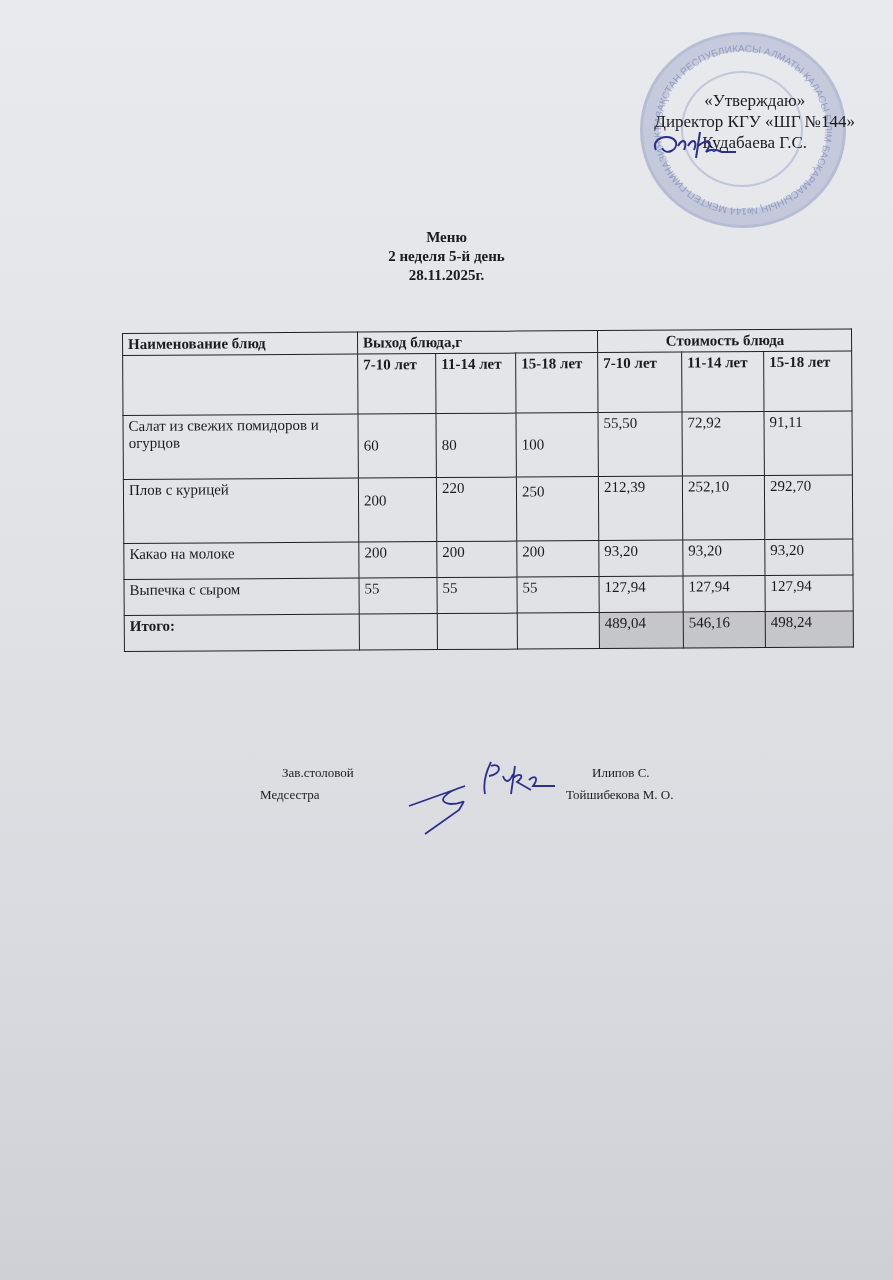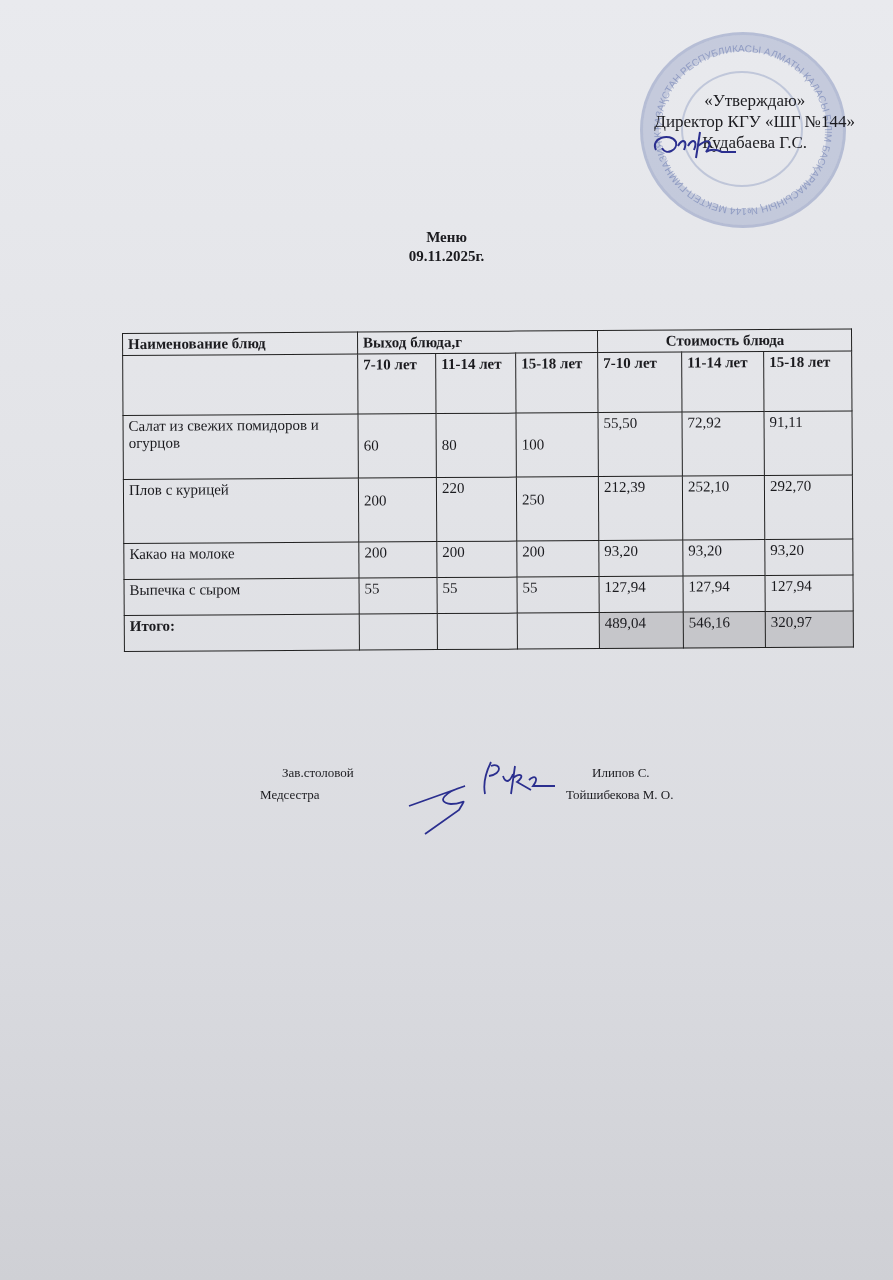--- a/index.html
+++ b/index.html
@@ -56,21 +56,22 @@
   <div>Директор КГУ «ШГ №144»</div>
   <div>Кудабаева Г.С.</div>
 </div>
 
 <svg class="sig1" width="90" height="36" viewBox="0 0 90 36">
   <path d="M8,22 C2,10 22,4 28,14 C30,22 18,28 14,20 M30,18 C34,10 40,12 36,22 M40,18 C44,10 50,12 46,22 M52,4 L48,30 M50,18 C60,10 66,12 58,24 C64,20 70,22 74,24 L88,24" fill="none" stroke="#2b2f8f" stroke-width="2"></path>
 </svg>
 
 <div class="title">
   <div>Меню</div>
-  <div>09.11.2025г.</div>
+  <div>2 неделя 5-й день</div>
+  <div>28.11.2025г.</div>
 </div>
 
 <table class="menu">
   <tbody>
       <tr style="height:22px">
     <td class="hdr" style="width:225px">Наименование блюд</td>
     <td class="hdr" colspan="3">Выход блюда,г</td>
     <td class="hdr" colspan="3" style="text-align:center">Стоимость блюда</td>
   </tr>
   <tr style="height:60px">
@@ -88,21 +89,21 @@
     <td class="mid">80</td>
     <td class="mid">100</td>
     <td>55,50</td>
     <td>72,92</td>
     <td>91,11</td>
   </tr>
   <tr style="height:64px">
     <td>Плов с курицей</td>
     <td style="padding-top:14px">200</td>
     <td style="">220</td>
-    <td style="padding-top:14px">250</td>
+    <td style="padding-top:6px">250</td>
     <td>212,39</td>
     <td>252,10</td>
     <td>292,70</td>
   </tr>
   <tr style="height:36px">
     <td>Какао на молоке</td>
     <td>200</td>
     <td>200</td>
     <td>200</td>
     <td>93,20</td>
@@ -118,21 +119,21 @@
     <td>127,94</td>
     <td>127,94</td>
   </tr>
   <tr style="height:36px">
     <td class="hdr">Итого:</td>
     <td></td>
     <td></td>
     <td></td>
     <td class="shade">489,04</td>
     <td class="shade">546,16</td>
-    <td class="shade">320,97</td>
+    <td class="shade">498,24</td>
   </tr>
 </tbody>
   </table>
 
 <div class="footer" style="left:282px; top:765px;">Зав.столовой</div>
 <div class="footer" style="left:260px; top:787px;">Медсестра</div>
 <div class="footer" style="left:592px; top:765px;">Илипов С.</div>
 <div class="footer" style="left:566px; top:787px;">Тойшибекова М. О.</div>
 
 <svg class="sig2" width="150" height="80" viewBox="0 0 150 80">

